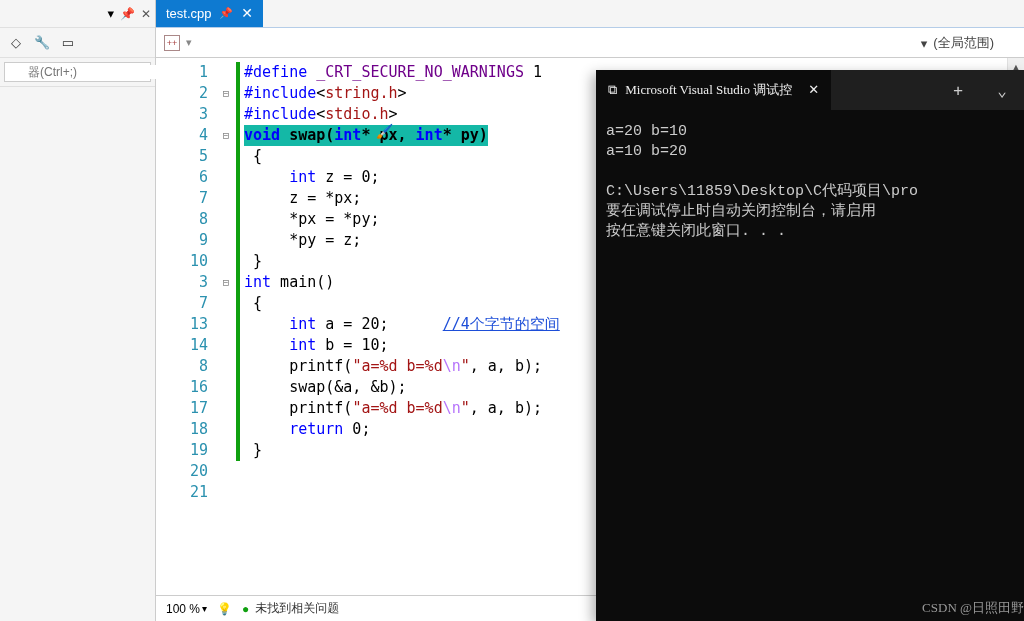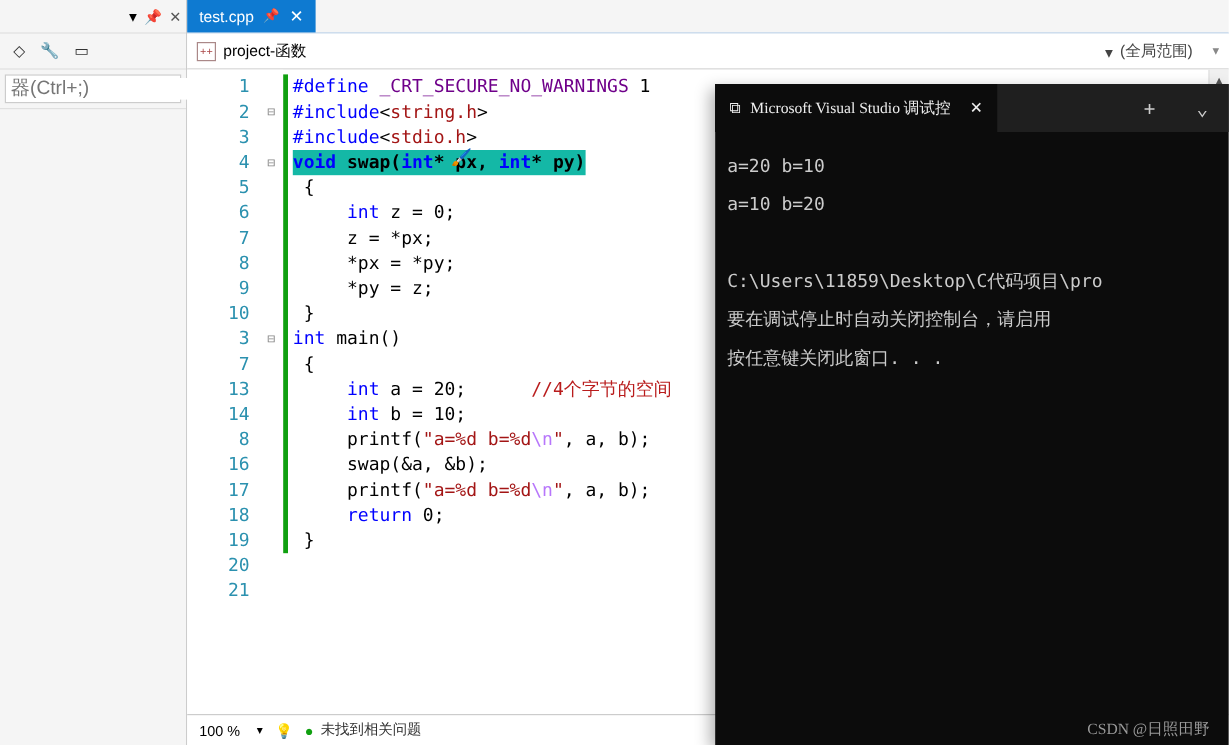--- a/index.html
+++ b/index.html
@@ -4,21 +4,21 @@
 <style>
 * { box-sizing: border-box; margin: 0; padding: 0; }
 body { font-family: "Segoe UI", sans-serif; font-size: 13px; background: #fff; width: 1024px; height: 621px; overflow: hidden; position: relative; }
 .left-panel { position: absolute; left: 0; top: 0; width: 156px; height: 621px; border-right: 1px solid #ccc; background: #f5f5f5; }
 .lp-toolbar { height: 28px; display: flex; align-items: center; justify-content: flex-end; padding: 0 4px; gap: 6px; border-bottom: 1px solid #e0e0e0; }
 .pin-icon, .close-icon-s { color: #555; font-size: 12px; cursor: pointer; }
 .lp-icons { height: 30px; display: flex; align-items: center; gap: 6px; padding: 2px 6px; border-bottom: 1px solid #e0e0e0; }
 .icon-btn { width: 20px; height: 20px; display: flex; align-items: center; justify-content: center; color: #333; cursor: pointer; }
 .lp-search { padding: 4px; border-bottom: 1px solid #e0e0e0; }
 .lp-search-box { display: flex; align-items: center; border: 1px solid #ccc; background: #fff; padding: 2px 4px; font-size: 12px; }
-.lp-search-box input { border: none; outline: none; flex: 1; font-size: 16px; color: #a16207; }
+.lp-search-box input { border: none; outline: none; flex: 1; font-size: 12px; color: #a16207; margin-left: 19px; }
 .lp-tree { padding: 4px 2px; font-size: 12px; color: #000; }
 .editor-panel { position: absolute; left: 156px; top: 0; width: 868px; height: 621px; display: flex; flex-direction: column; }
 .tab-bar { height: 28px; background: #f5f5f5; display: flex; align-items: flex-end; border-bottom: 1px solid #b5cde8; }
 .tab { height: 28px; display: flex; align-items: center; padding: 0 10px; gap: 8px; font-size: 13px; }
 .tab.active { background: #0e7ad1; color: #fff; }
 .tab .pin-sm { font-size: 11px; }
 .tab .close-sm { font-size: 14px; cursor: pointer; }
 .breadcrumb-bar { height: 30px; display: flex; align-items: center; padding: 0 8px; border-bottom: 1px solid #ccc; background: #fff; gap: 6px; }
 .bc-icon { width: 16px; height: 16px; border: 1px solid #a88; display: flex; align-items: center; justify-content: center; font-size: 9px; color: #a44; }
 .bc-text { font-size: 13px; flex: 1; }
@@ -26,34 +26,34 @@
 .scope-box { position: absolute; right: 0; top: 28px; height: 30px; display: flex; align-items: center; font-size: 13px; color: #444; padding-right: 30px; }
 .code-area { flex: 1; display: flex; overflow: hidden; font-family: Consolas, monospace; font-size: 15px; background: #fff; }
 .gutter { width: 60px; text-align: right; color: #2b91af; padding: 4px 8px 0 0; line-height: 21px; background: #fff; }
 .fold-col { width: 20px; padding-top: 4px; line-height: 21px; text-align: center; color: #888; font-size: 11px; background: #fff; }
 .green-bar { width: 4px; background: #10a010; margin-top: 4px; height: 399px; }
 .code-content { flex: 1; padding: 4px 0 0 4px; line-height: 21px; white-space: pre; position: relative; }
 .kw { color: #0000ff; }
 .str { color: #a31515; }
 .macro { color: #6f008a; }
 .esc { color: #b776fb; }
-.cmt { color: #b91c1c; }
+.cmt { color: #1d4ed8; text-decoration: underline; }
 .star { color: #000; }
 .hl-line { background: #14b8a6; display: inline-block; font-weight: bold; }
 .status-bar { height: 26px; border-top: 1px solid #ccc; display: flex; align-items: center; padding: 0 10px; gap: 10px; font-size: 12px; background: #fff; }
-.zoom { display: flex; align-items: center; gap: 14px; }
+.zoom { display: flex; align-items: center; gap: 2px; }
 .status-ok { display: flex; align-items: center; gap: 6px; color: #333; }
 .check { color: #10a010; font-weight: bold; }
 .terminal { position: absolute; right: 0; top: 70px; width: 428px; height: 551px; background: #0c0c0c; color: #ccc; font-family: Consolas, monospace; font-size: 15px; box-shadow: -4px 4px 12px rgba(0,0,0,.3); }
 .term-titlebar { height: 40px; background: #1f1f1f; display: flex; align-items: center; }
 .term-tab { display: flex; align-items: center; gap: 8px; padding: 0 12px; height: 100%; background: #0c0c0c; color: #eee; font-family: "Segoe UI"; font-size: 13px; }
 .term-controls { margin-left: auto; display: flex; height: 100%; }
 .term-ctrl { width: 44px; display: flex; align-items: center; justify-content: center; color: #ccc; font-size: 16px; cursor: pointer; }
-.term-body { padding: 12px 10px; line-height: 32px; white-space: pre; overflow: hidden; }
-.watermark { position: absolute; right: 16px; bottom: 4px; color: #999; font-size: 13px; font-family: "Segoe UI"; }
+.term-body { padding: 12px 10px; line-height: 20px; white-space: pre; overflow: hidden; font-family: Liberation Mono, monospace; }
+.watermark { position: absolute; right: 0; bottom: 4px; color: #999; font-size: 13px; font-family: "Segoe UI"; }
 .brush-icon { position: absolute; left: 220px; top: 123px; font-size: 14px; }
 .kw-int { color: #0000ff; }
 .scroll-v { position: absolute; right: 0; top: 58px; bottom: 26px; width: 17px; background: #f0f0f0; border-left: 1px solid #e0e0e0; }
 .scroll-v .arrow { height: 17px; display: flex; align-items: center; justify-content: center; font-size: 9px; color: #555; }
 </style>
 </head>
 <body>
 
 <div class="left-panel">
   <div class="lp-toolbar">
@@ -78,21 +78,20 @@
 <div class="editor-panel">
   <div class="tab-bar">
     <div class="tab active">
       <span>test.cpp</span>
       <span class="pin-sm">📌</span>
       <span class="close-sm">✕</span>
     </div>
   </div>
   <div class="breadcrumb-bar">
     <div class="bc-icon">++</div>
-    <span class="bc-text">project-函数</span>
     <span class="bc-dropdown">▾</span>
   </div>
   <div class="scope-box">
     <span style="margin-right:6px">▾</span>
     <span>(全局范围)</span>
   </div>
 
   <div class="code-area">
     <div class="gutter" id="gutter">
         <div>1</div>

